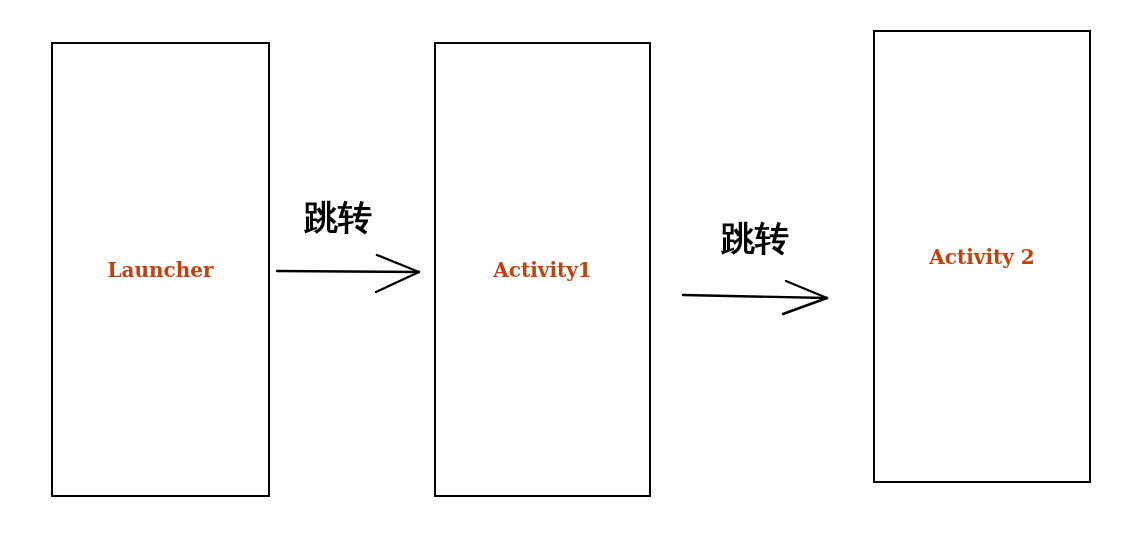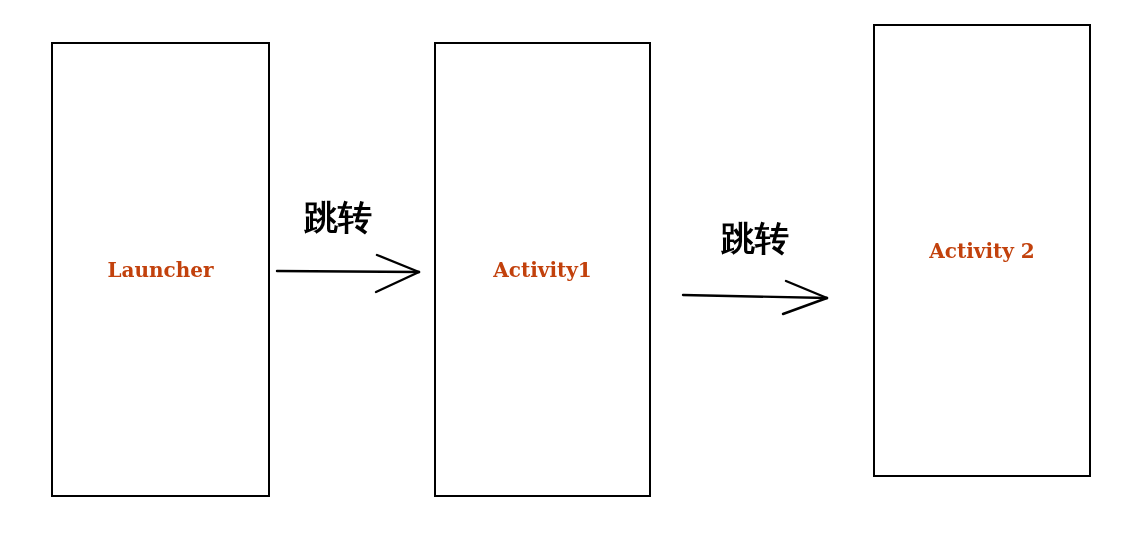--- a/index.html
+++ b/index.html
@@ -27,21 +27,21 @@
   .node-label {
     font-family: "DejaVu Serif", "Liberation Serif", serif;
     font-weight: 700;
     font-size: 20px;
     color: #c2410c;
     letter-spacing: 0px;
     white-space: pre;
   }
   #node-launcher  { left: 51px;  top: 42px; width: 219px; height: 455px; }
   #node-activity1 { left: 434px; top: 42px; width: 217px; height: 455px; }
-  #node-activity2 { left: 873px; top: 24px; width: 218px; height: 453px; }
+  #node-activity2 { left: 873px; top: 30px; width: 218px; height: 453px; }
 
   .arrow-label {
     position: absolute;
     font-family: "Liberation Sans", "DejaVu Sans", sans-serif;
     font-weight: 700;
     font-size: 34px;
     line-height: 1;
     color: #000000;
     text-align: center;
     width: 120px;

